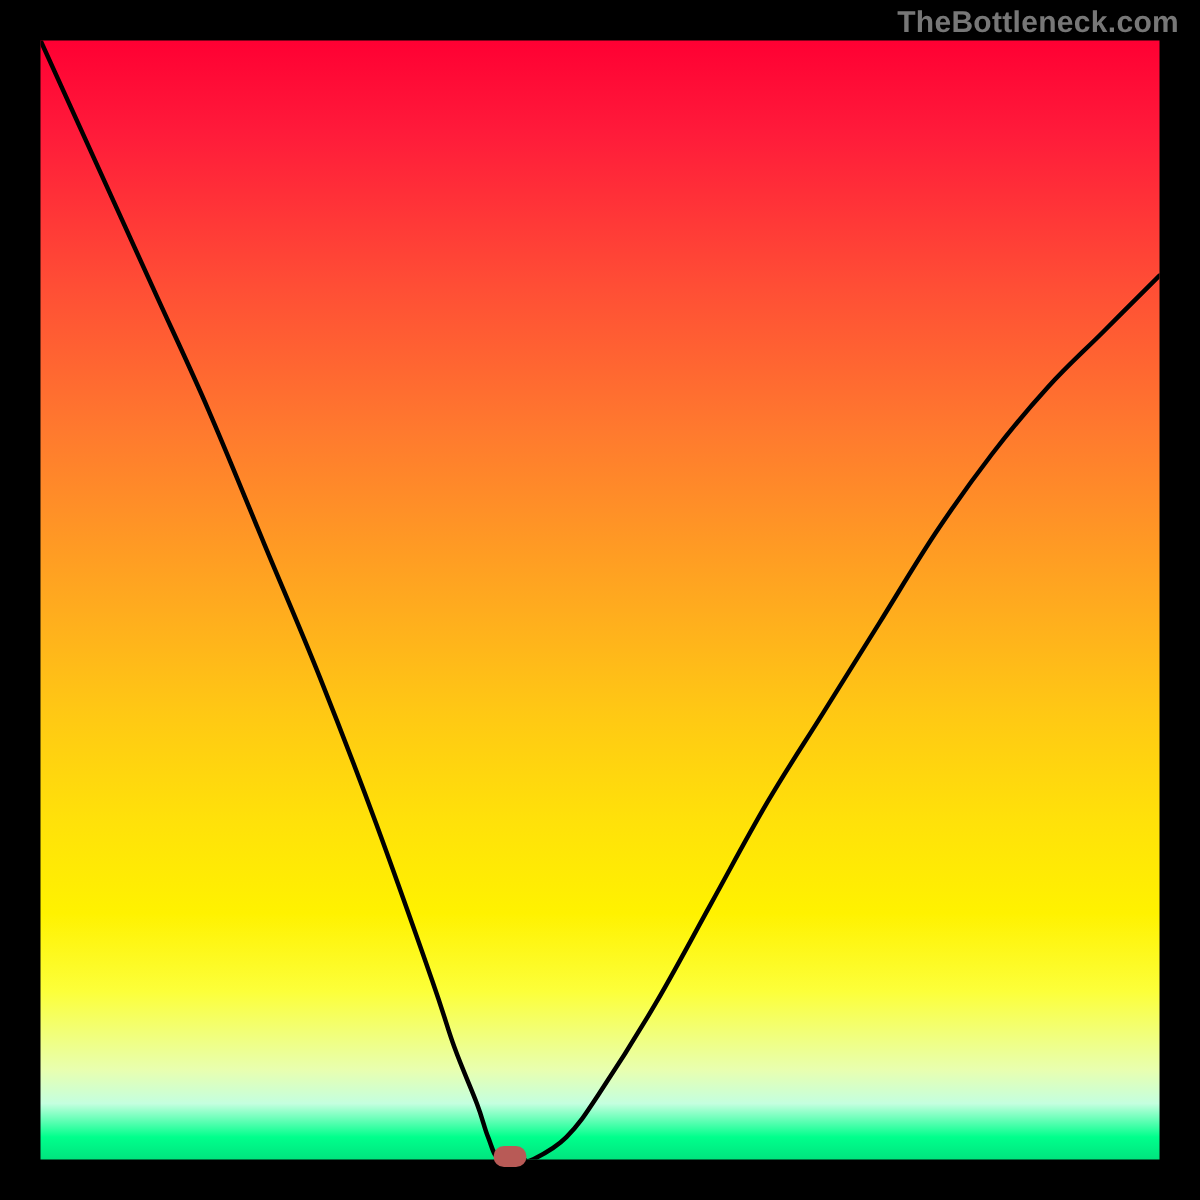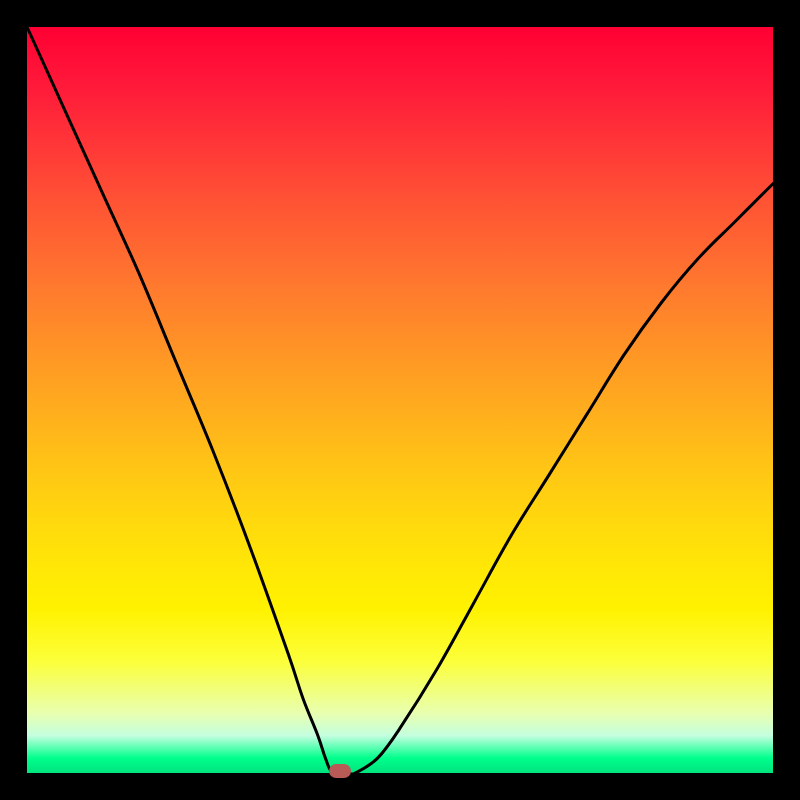--- a/index.html
+++ b/index.html
@@ -63,13 +63,14 @@
 
 <div class="frame">
   <div class="plot"></div>
 
   <svg class="curve-svg" viewBox="0 0 746 746" preserveAspectRatio="none">
     <path id="curve-path" d="M 0.0 0.0 C 6.7 14.8, 23.9 52.5, 37.3 82.1 C 50.7 111.6, 61.2 134.6, 74.6 164.1 C 88.0 193.7, 98.5 215.3, 111.9 246.2 C 125.3 277.1, 135.8 303.5, 149.2 335.7 C 162.6 367.9, 173.1 391.7, 186.5 425.2 C 199.9 458.8, 210.4 485.9, 223.8 522.2 C 237.2 558.5, 251.7 599.8, 261.1 626.6 C 270.5 653.5, 270.6 656.6, 276.0 671.4 C 281.4 686.2, 286.9 698.0, 290.9 708.7 C 295.0 719.4, 295.7 724.4, 298.4 731.1 C 301.1 737.8, 301.8 743.3, 305.9 746.0 C 309.9 748.7, 316.8 746.0, 320.8 746.0 C 324.8 746.0, 322.9 748.7, 328.2 746.0 C 333.6 743.3, 342.6 739.1, 350.6 731.1 C 358.7 723.0, 362.3 717.4, 373.0 701.2 C 383.7 685.1, 396.9 664.4, 410.3 641.6 C 423.7 618.7, 434.2 598.6, 447.6 574.4 C 461.0 550.2, 471.5 530.1, 484.9 507.3 C 498.3 484.5, 508.8 469.1, 522.2 447.6 C 535.6 426.1, 546.1 409.4, 559.5 387.9 C 572.9 366.4, 583.4 348.4, 596.8 328.2 C 610.2 308.1, 620.7 293.5, 634.1 276.0 C 647.5 258.6, 658.0 246.0, 671.4 231.3 C 684.8 216.5, 695.3 207.4, 708.7 194.0 C 722.1 180.5, 739.3 163.4, 746.0 156.7" fill="none" stroke="#000" stroke-width="3" stroke-linecap="round" stroke-linejoin="round"></path>
   </svg>
 
   <div id="marker" class="marker" style="left: 329.32px; top: 764px; background: rgb(184, 90, 86);"></div>
 
+  <div class="watermark">TheBottleneck.com</div>
 </div>
 
 </body></html>

